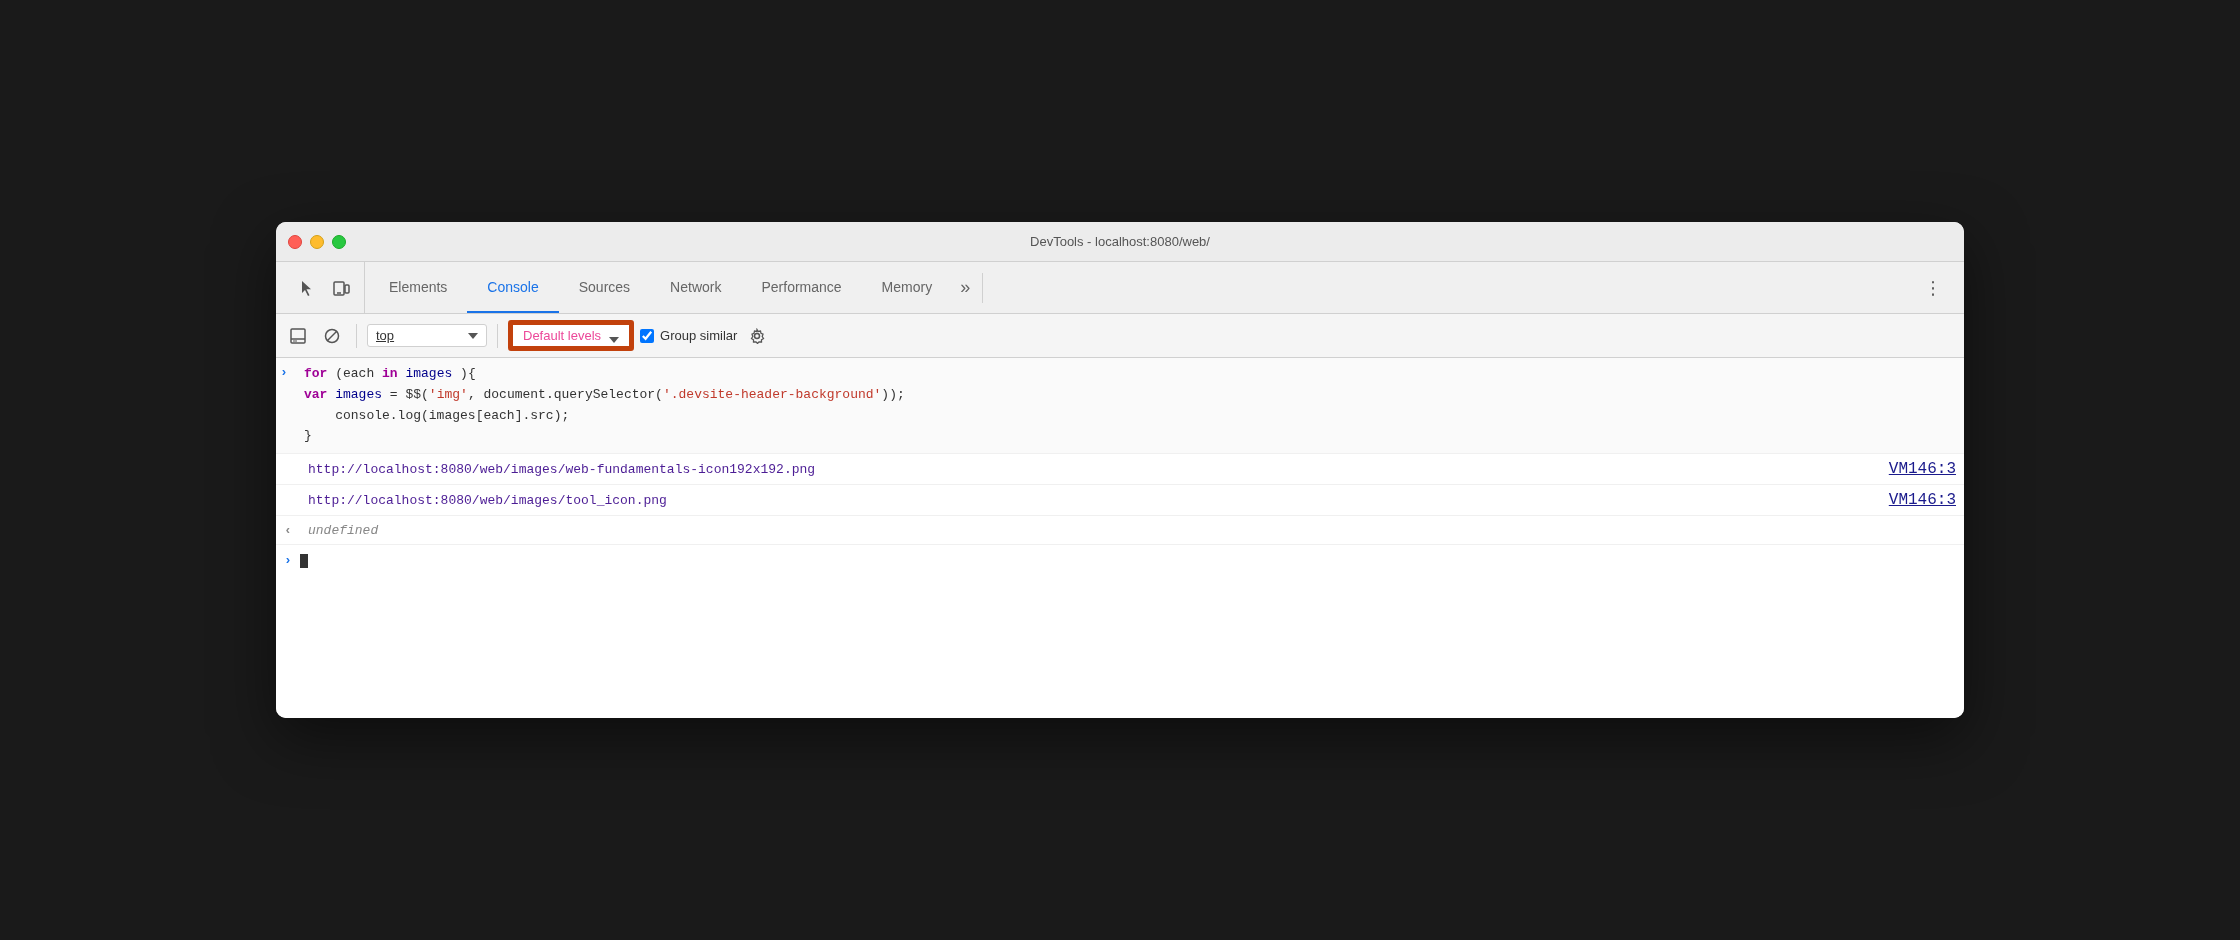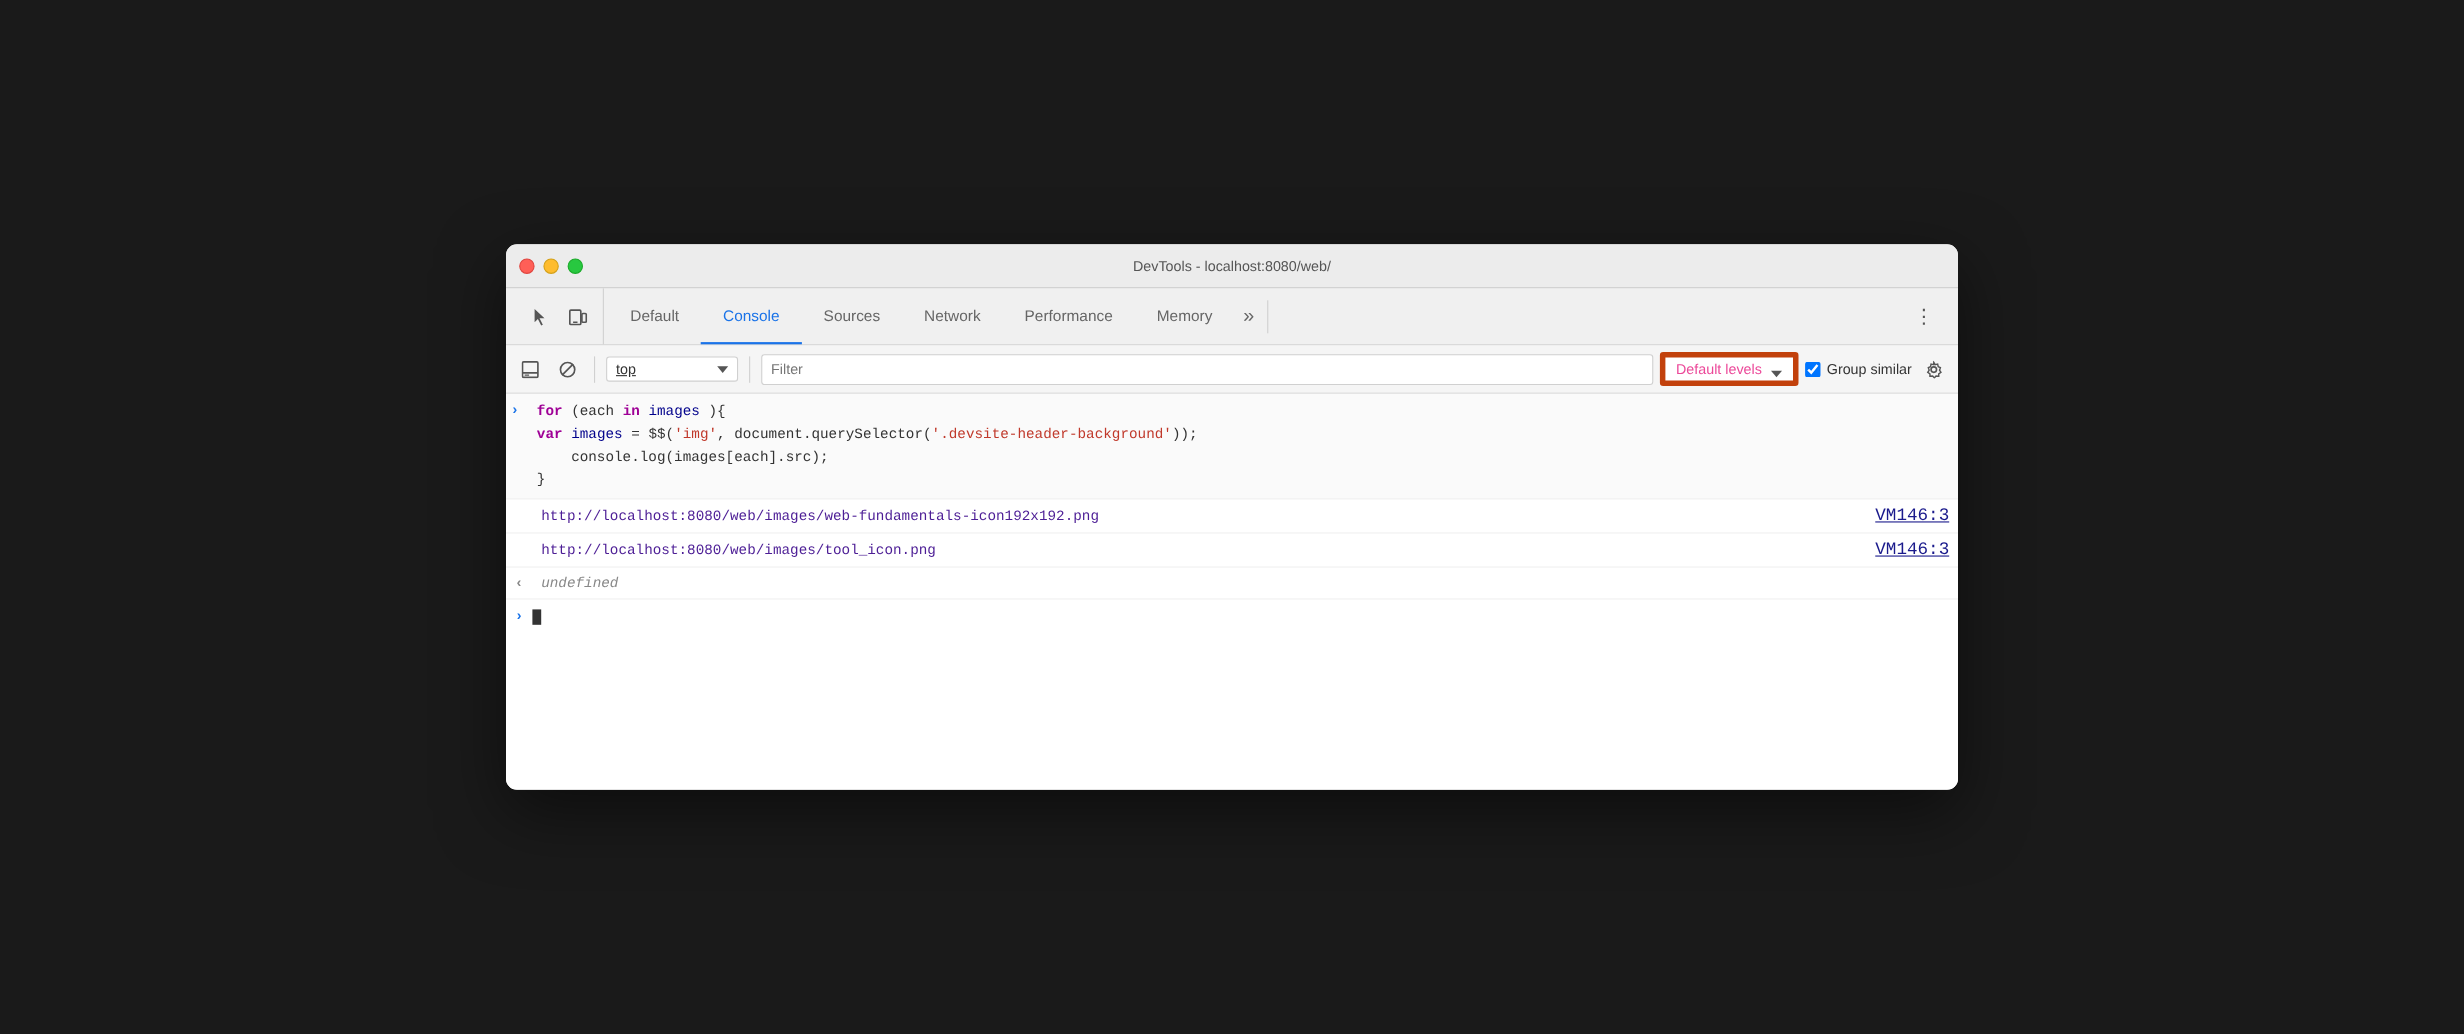--- a/index.html
+++ b/index.html
@@ -11,21 +11,21 @@
     body {
       background: #1a1a1a;
       display: flex;
       justify-content: center;
       align-items: center;
       min-height: 100vh;
       font-family: -apple-system, BlinkMacSystemFont, 'Helvetica Neue', Arial, sans-serif;
     }
 
     .window {
-      width: 1320px;
+      width: 1688px;
       background: #f5f5f5;
       border-radius: 10px;
       box-shadow: 0 20px 60px rgba(0,0,0,0.5);
       overflow: hidden;
     }
 
     
     .title-bar {
       background: #ececec;
       height: 40px;
@@ -367,21 +367,21 @@
       <div class="icon-btn">
         <svg width="18" height="18" viewBox="0 0 18 18">
           <rect x="2" y="3" width="10" height="13" rx="1" fill="none" stroke="#555" stroke-width="1.5"></rect>
           <rect x="13" y="6" width="4" height="8" rx="1" fill="none" stroke="#555" stroke-width="1.5"></rect>
           <line x1="5" y1="14" x2="9" y2="14" stroke="#555" stroke-width="1.5"></line>
         </svg>
       </div>
     </div>
 
     <div class="tab">
-      <span>Default</span>
+      <span>Elements</span>
     </div>
     <div class="tab active">
       <span>Console</span>
     </div>
     <div class="tab">
       <span>Sources</span>
     </div>
     <div class="tab">
       <span>Network</span>
     </div>
@@ -418,21 +418,20 @@
     </div>
     <div class="toolbar-divider"></div>
 
     <div class="context-select">
       <span>top</span>
       <span class="triangle-down"></span>
     </div>
 
     <div class="toolbar-divider"></div>
 
-    <input class="filter-input" type="text" placeholder="Filter" style="">
 
     <div class="levels-btn">
       <span>Default levels</span>
       <span class="triangle-down"></span>
     </div>
 
     <div class="checkbox-group">
       <input type="checkbox" checked="" id="group-similar" style="">
       <label for="group-similar">Group similar</label>
     </div>

